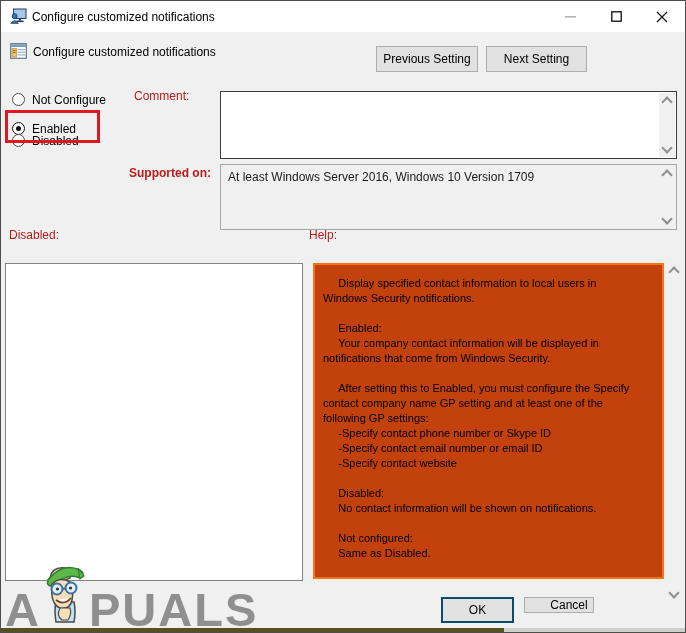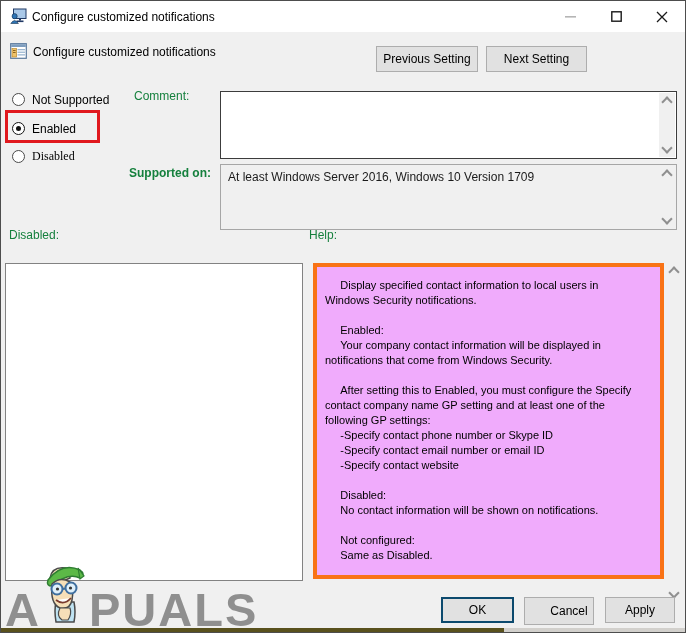--- a/index.html
+++ b/index.html
@@ -10,60 +10,60 @@
   }
   
   .titlebar { position:absolute; top:0; left:0; right:0; height:31px; background:#ffffff; }
   .app-icon { position:absolute; left:9px; top:7px; }
   .title { position:absolute; left:31px; top:9px; font-size:12px; color:#000; white-space:nowrap; }
   .win-controls { position:absolute; right:0; top:0; height:31px; display:flex; }
   .ctl { width:46px; height:31px; display:flex; align-items:center; justify-content:center; background:#fff; }
   
   .client { position:absolute; top:31px; left:0; right:0; bottom:0; background:#f0f0f0; }
   .client > div, .client > span, .client > button { position:absolute; }
-  .lbl { font-size:12px; color:#15803d; white-space:nowrap; }
+  .lbl { font-size:12px; color:#b91c1c; white-space:nowrap; }
   .gp-icon { left:9px; top:11px; }
   .setting-title { left:32px; top:13px; font-size:12px; color:#000; white-space:nowrap; }
   .btn {
     background:#e1e1e1; border:1px solid #adadad; font-size:12px; color:#000;
     display:flex; align-items:center; justify-content:center;
     font-family:"Liberation Sans", sans-serif; cursor:default;
   }
   .btn-prev { left:375px; top:14px; width:102px; height:26px; }
   .btn-next { left:485px; top:14px; width:101px; height:26px; }
   
   .radio-row { display:flex; align-items:center; height:17px; left:11px; }
   .radio-row .rlabel { font-size:12px; margin-left:7px; color:#000; }
   .radio { width:13px; height:13px; border:1px solid #4a4a4a; border-radius:50%; background:#fff; position:relative; flex:0 0 auto; }
   .radio-row.selected .radio { border-color:#141414; }
   .radio-row.selected .radio::after { content:""; position:absolute; left:3px; top:3px; width:5px; height:5px; border-radius:50%; background:#111; }
-  .row-nc { top:59px; } .row-en { top:88px; } .row-dis { top:116px;font-family:Liberation Serif, serif; }
+  .row-nc { top:59px; } .row-en { top:88px; } .row-dis { top:100px; }
   .red-highlight { left:4px; top:78px; width:95px; height:33px; border:3px solid #e0181e; background:transparent; z-index:3; }
   
   .comment-label { left:133px; top:57px; }
   .comment-box { left:219px; top:59px; width:457px; height:68px; background:#fff; border:1px solid #3c3c3c; }
   .comment-input { position:absolute; left:1px; top:1px; width:437px; height:64px; border:none; outline:none; resize:none; background:#fff; font-family:"Liberation Sans",sans-serif; font-size:12px; }
   .vtrack { position:absolute; top:1px; bottom:1px; right:1px; width:16px; background:#f0f0f0;
             display:flex; flex-direction:column; justify-content:space-between; align-items:center; padding:5px 0; }
   .supported-label { left:128px; top:134px;font-weight:bold; }
   .supported-box { left:219px; top:132px; width:457px; height:66px; background:#f0f0f0; border:1px solid #a6a6a6; }
   .supported-text { position:absolute; left:7px; top:5px; right:24px; font-size:12px; color:#1a1a1a; }
   
   .options-label { left:8px; top:196px; }
   .help-label { left:308px; top:196px; }
   .options-box { left:4px; top:231px; width:298px; height:318px; background:#fff; border:1px solid #828282; }
-  .help-box { left:312px; top:231px; width:351px; height:316px; background:#f0abfc; border:4px solid #f97316; overflow:hidden; }
+  .help-box { left:312px; top:231px; width:351px; height:316px; background:#c2410c; border:2px solid #f97316; overflow:hidden; }
   .help-text { padding:11px 8px 0 8px; font-size:11px; line-height:15px; color:#000; white-space:pre-wrap; }
   .help-scroll { left:665px; top:233px; width:15px; height:335px; display:flex; flex-direction:column; justify-content:space-between; align-items:center; padding:3px 0; }
   .chev { width:8px; height:8px; border-left:2px solid #8f8f8f; border-top:2px solid #8f8f8f; }
   .chev.up { transform:rotate(45deg); }
   .chev.down { transform:rotate(225deg); }
   
   .btn-ok { left:440px; top:565px; width:73px; height:26px; border:2px solid #0c4a6e; }
-  .btn-cancel { left:523px; top:565px; width:70px; height:28px;padding-left:20px; }
+  .btn-cancel { left:523px; top:565px; width:70px; height:16px;padding-left:20px; }
   .btn-apply { left:604px; top:565px; width:70px; height:26px; }
   
   .watermark { left:4px; top:532px; height:66px; display:flex; align-items:flex-end; z-index:6; pointer-events:none; }
   .wm-letter { font-size:47px; font-weight:bold; color:#8f8f8f; line-height:0.82; letter-spacing:2px; }
   .mascot { margin:0 -3px 0 -1px; }
   
   .strip-left { left:0; top:596px; width:503px; height:5px; background:#59511d; }
   .strip-right { left:503px; top:596px; width:183px; height:5px; background:#d2d0cc; }
 </style>
 </head>
@@ -114,21 +114,21 @@
         <rect x="3" y="7" width="2.6" height="1" fill="#8a6420"></rect>
         <rect x="3" y="9" width="2.6" height="1" fill="#8a6420"></rect>
       </svg>
     </span>
     <span class="setting-title">Configure customized notifications</span>
     <button class="btn btn-next">Next Setting</button>
     <button class="btn btn-prev">Previous Setting</button>
 
     <div class="radio-row row-nc">
       <span class="radio"></span>
-      <span class="rlabel">Not Supported</span>
+      <span class="rlabel">Not Configure</span>
     </div>
     <div class="radio-row row-en selected">
       <span class="radio"></span>
       <span class="rlabel">Enabled</span>
     </div>
     <div class="radio-row row-dis">
       <span class="radio"></span>
       <span class="rlabel">Disabled</span>
     </div>
     <div class="red-highlight"></div>
@@ -175,21 +175,20 @@
      Not configured:
      Same as Disabled.</div>
     </div>
     <div class="help-scroll">
       <span class="chev up"></span>
       <span class="chev down"></span>
     </div>
 
     <button class="btn btn-ok">OK</button>
     <button class="btn btn-cancel">Cancel</button>
-    <button class="btn btn-apply">Apply</button>
 
     <div class="watermark">
       <span class="wm-letter">A</span>
       <span class="mascot">
         <svg width="52" height="66" viewBox="0 0 52 66">
           <path d="M16 62 Q14 50 16 42 L34 42 Q36 52 34 62 Z" fill="#bfe3f2" stroke="#4a4a4a" stroke-width="1.5"></path>
           <path d="M10 18 Q12 6 26 8 Q30 12 30 18 L12 26 Z" fill="#f6dfb8" stroke="#4a4a4a" stroke-width="1.5"></path>
           <path d="M8 20 Q22 2 40 10 Q46 14 40 18 Q28 12 12 26 Q6 26 8 20 Z" fill="#5cb947" stroke="#2e7d32" stroke-width="1.5"></path>
           <path d="M38 8 L44 16 L40 19 Z" fill="#5cb947" stroke="#2e7d32" stroke-width="1.2"></path>
           <path d="M12 24 Q10 44 20 48 Q30 50 32 40 Q34 30 30 22 Q20 16 12 24 Z" fill="#f6dfb8" stroke="#4a4a4a" stroke-width="1.5"></path>

